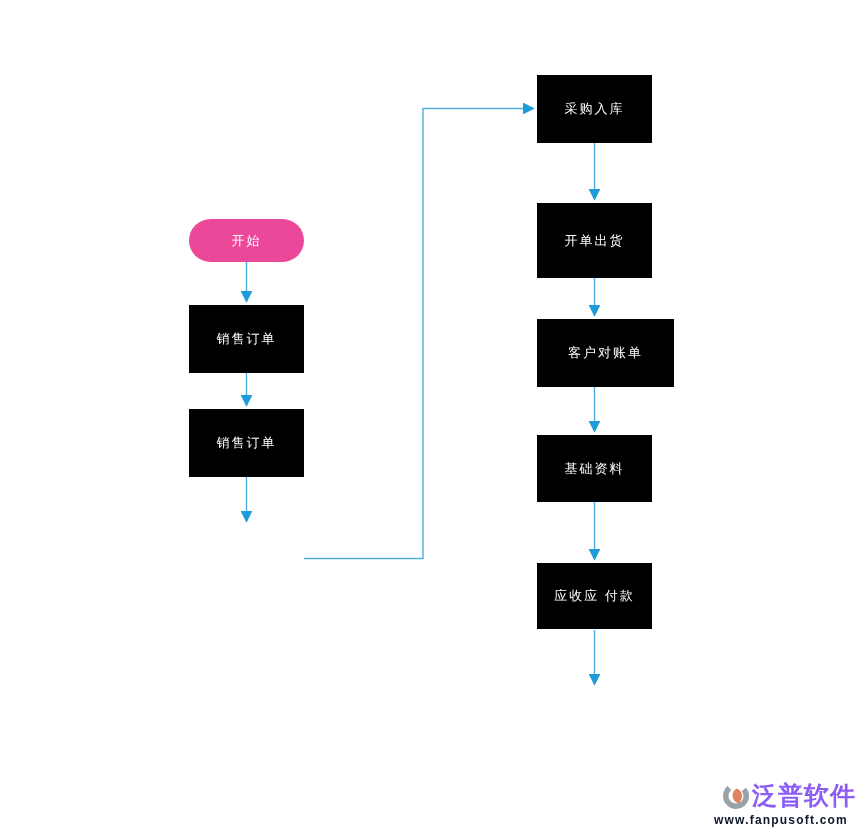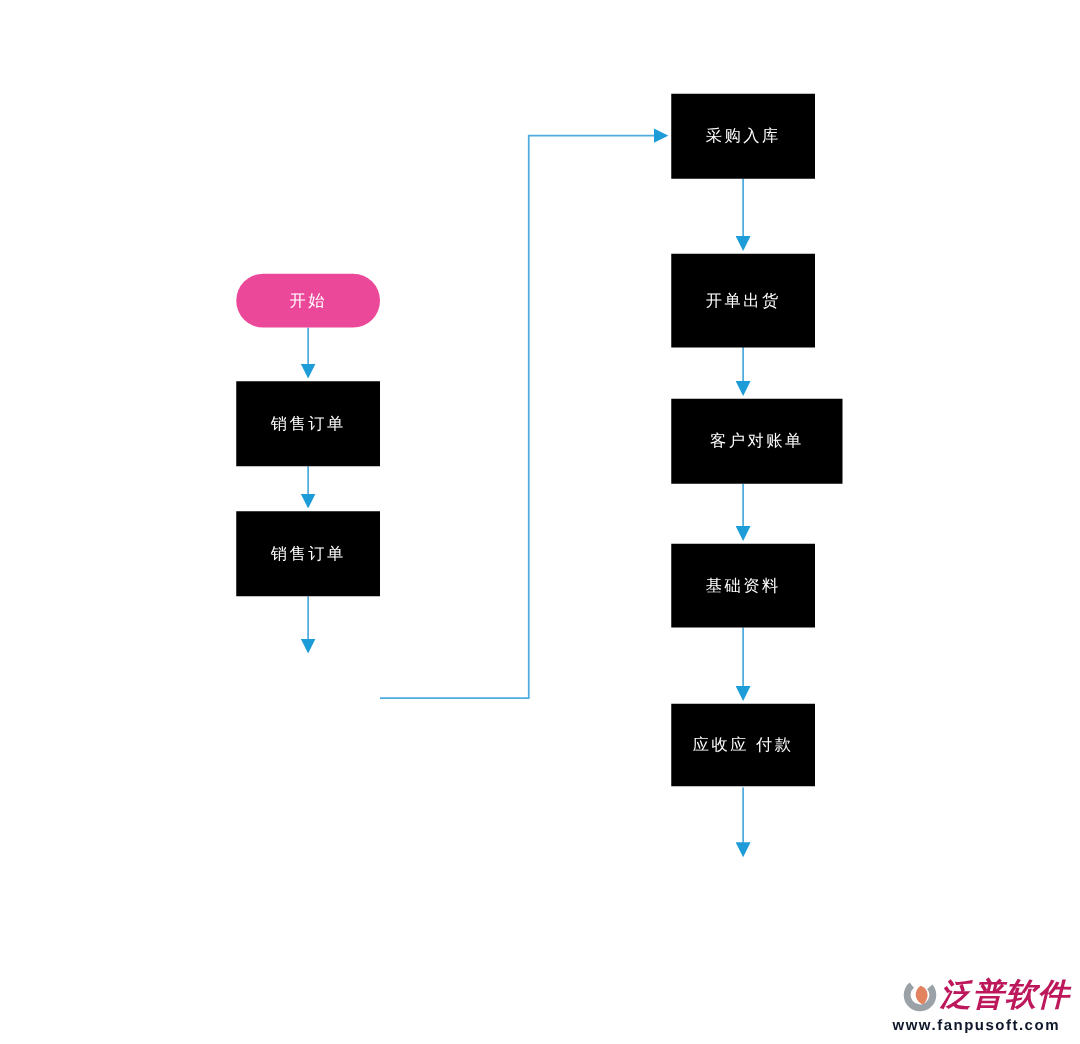--- a/index.html
+++ b/index.html
@@ -43,24 +43,23 @@
   }
   .watermark .brand-row {
     display: flex;
     align-items: center;
     justify-content: flex-end;
     gap: 2px;
   }
   .watermark .brand-text {
     font-size: 25px;
     font-weight: bold;
-    color: #be185d;
+    color: #8b5cf6;
     letter-spacing: 1px;
     white-space: nowrap;
-    font-style: italic;
   }
   .watermark .brand-url {
     font-size: 12px;
     font-weight: bold;
     color: #0f172a;
     letter-spacing: 1.2px;
     margin-top: 1px;
     white-space: nowrap;
     text-align: center;
   }

